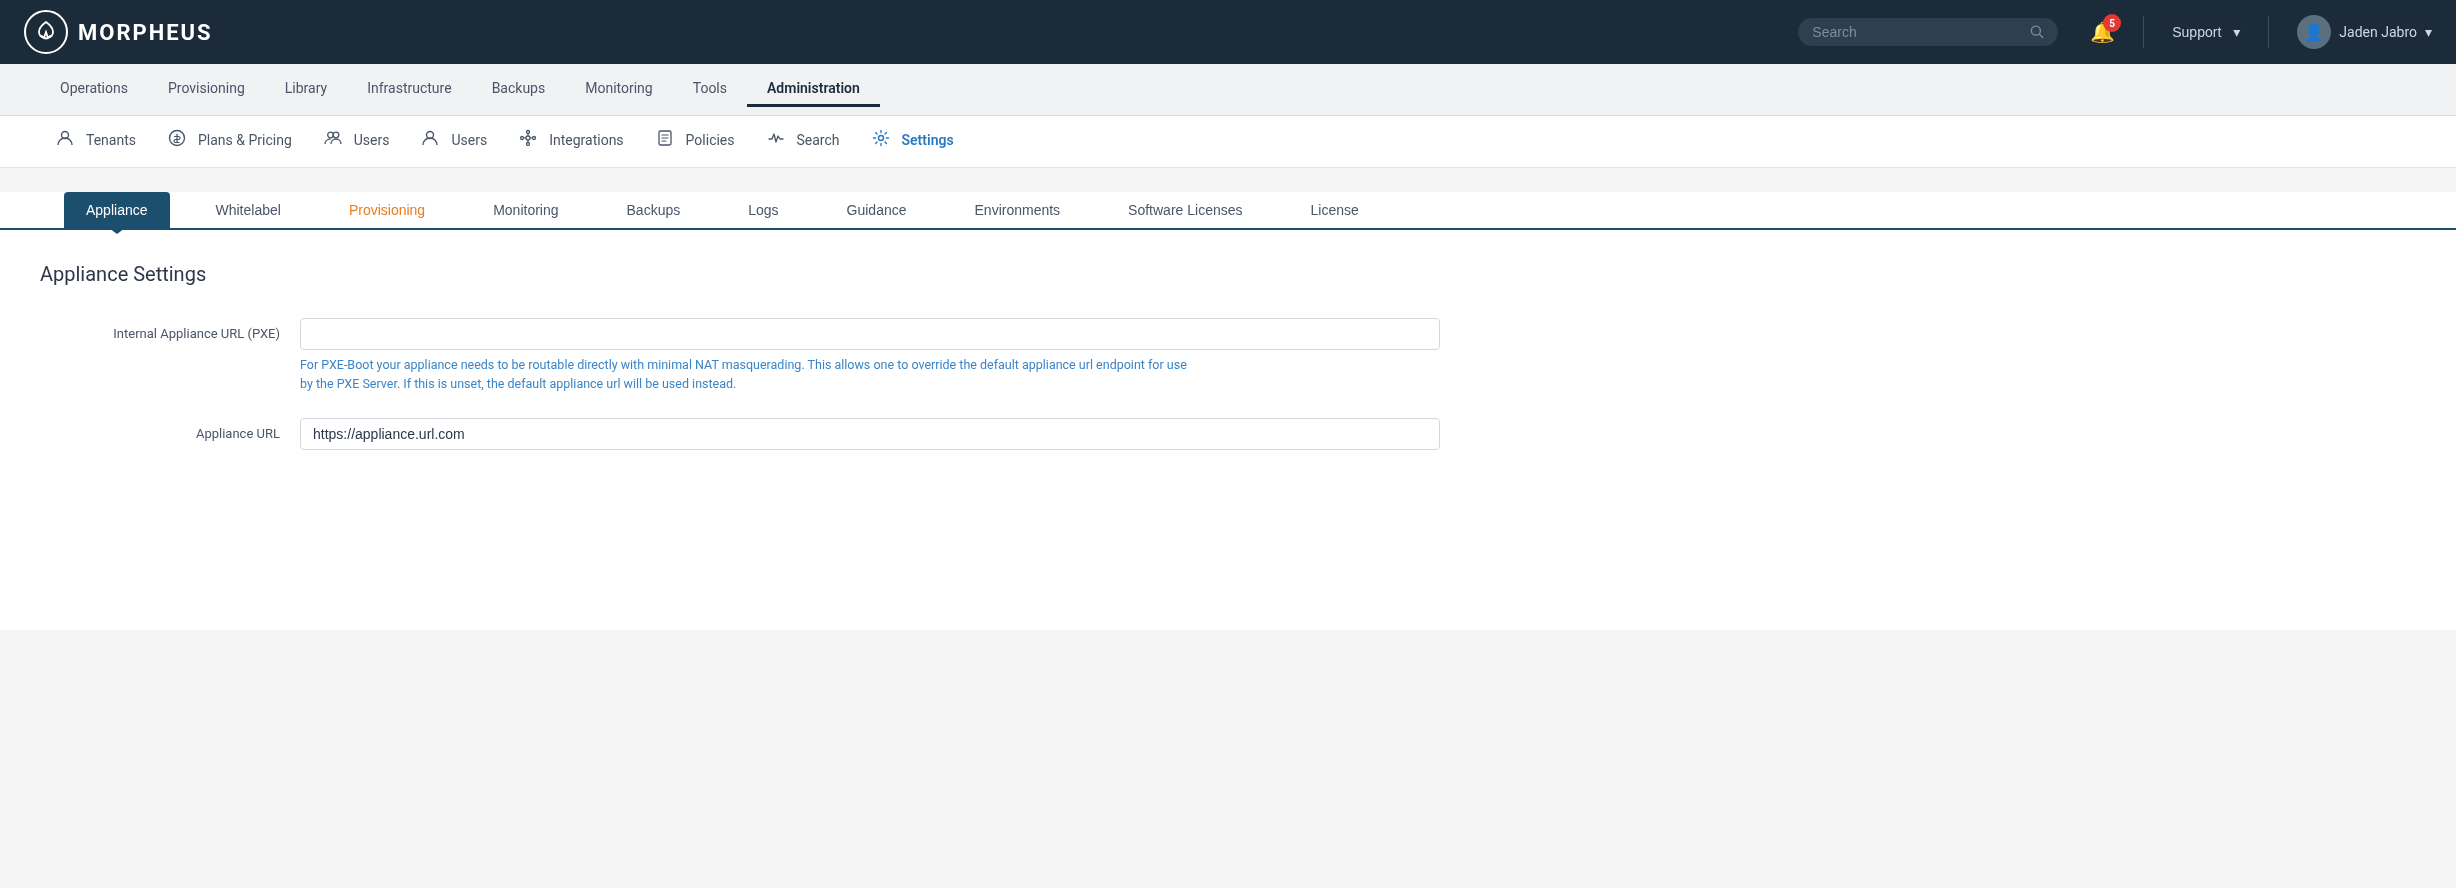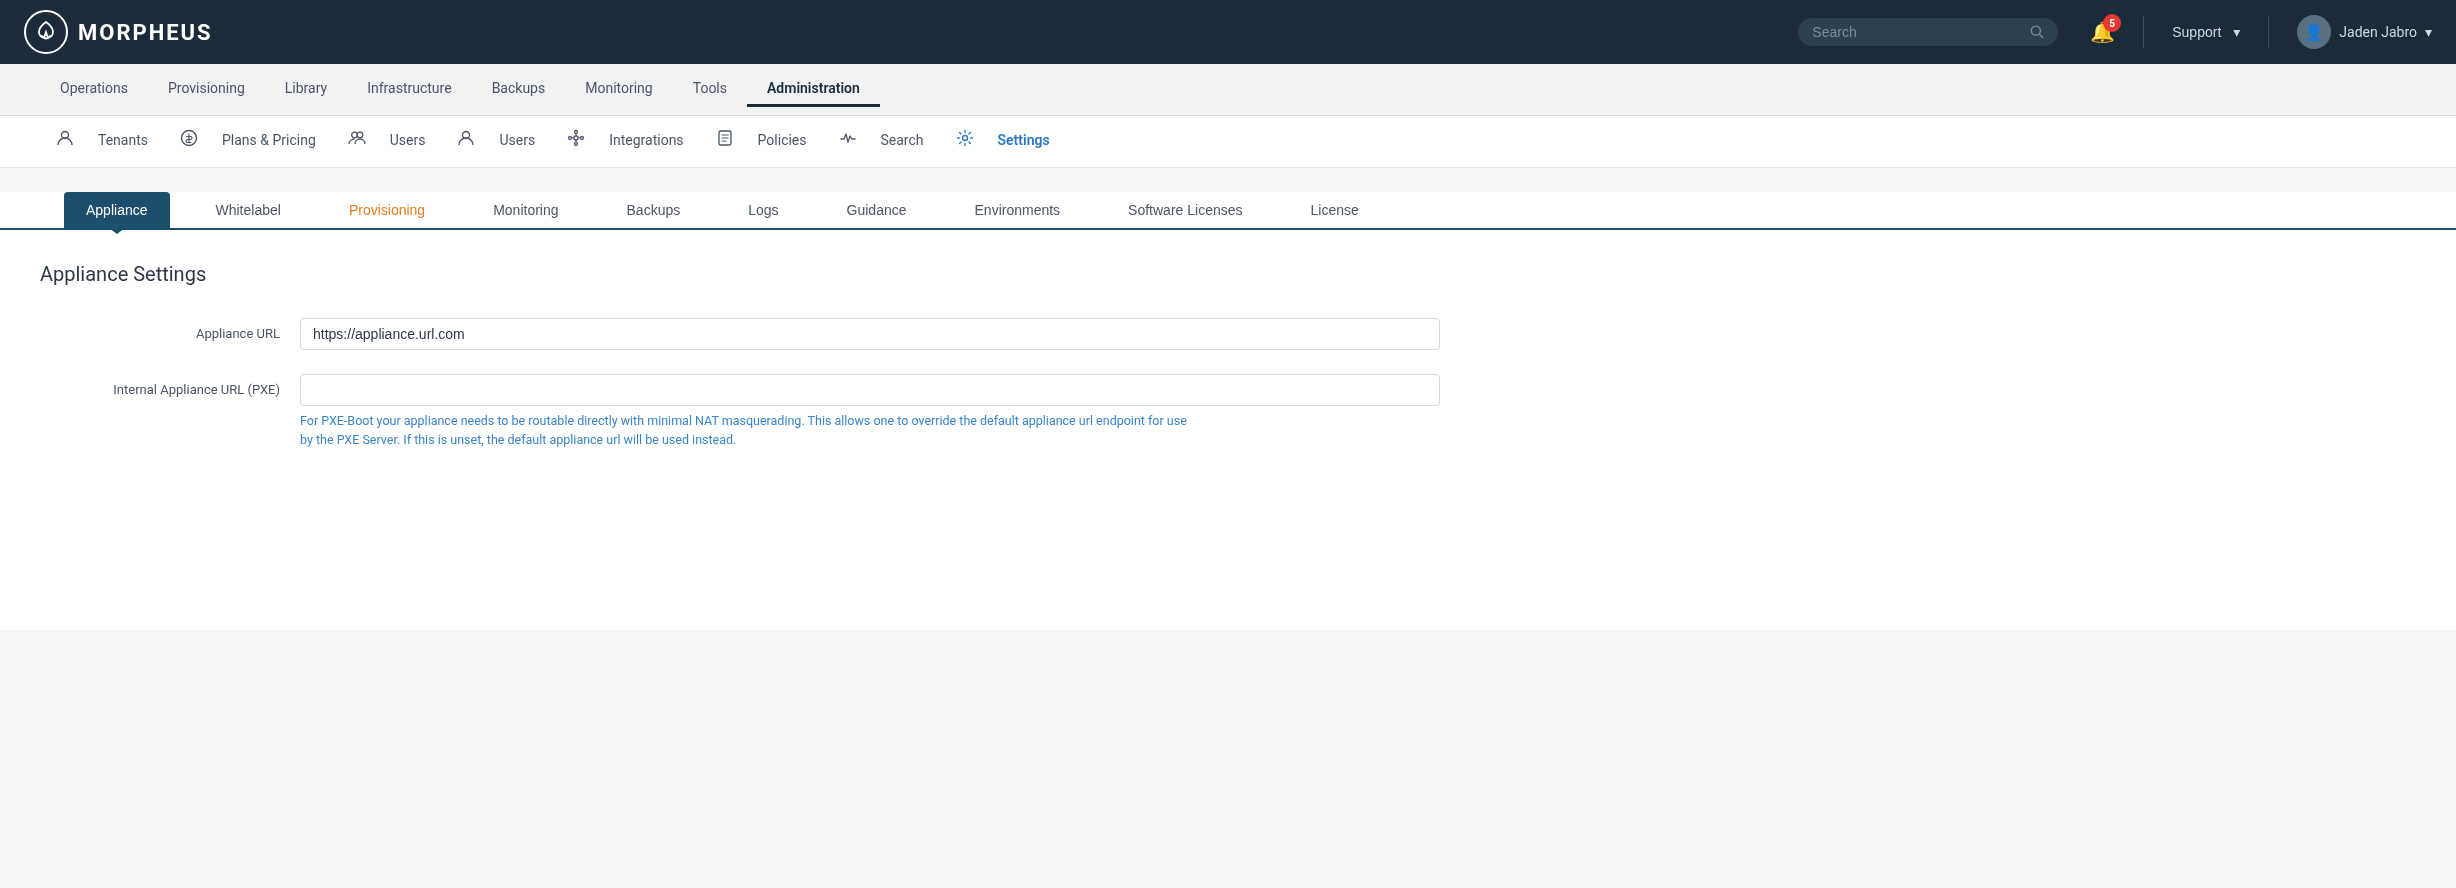--- a/index.html
+++ b/index.html
@@ -148,21 +148,21 @@
       display: flex;
       align-items: center;
       padding: 0 40px;
       height: 52px;
     }
     .sub-nav-item {
       padding: 0 16px;
       height: 52px;
       display: flex;
       align-items: center;
-      gap: 24px;
+      gap: 12px;
       font-size: 14px;
       color: #4a5568;
       cursor: pointer;
       white-space: nowrap;
       border-bottom: 3px solid transparent;
     }
     .sub-nav-icon { font-size: 16px; }
 
     
     .content-tabs {
@@ -402,26 +402,26 @@
   <button class="content-tab">Guidance</button>
   <button class="content-tab">Environments</button>
   <button class="content-tab">Software Licenses</button>
   <button class="content-tab">License</button>
 </div>
 
 <div class="main-content">
   <h2 class="section-title">Appliance Settings</h2>
 
   <div class="form-row">
-    <label class="form-label">Appliance URL</label>
-    <div class="form-field">
-      <input type="text" class="form-input" value="https://appliance.url.com" style="">
-    </div>
-  </div>
-
-  <div class="form-row">
     <label class="form-label">Internal Appliance URL (PXE)</label>
     <div class="form-field">
       <input type="text" class="form-input" style="">
       <p class="form-hint">For PXE-Boot your appliance needs to be routable directly with minimal NAT masquerading. This allows one to override the default appliance url endpoint for use by the PXE Server. If this is unset, the default appliance url will be used instead.</p>
     </div>
   </div>
+
+  <div class="form-row">
+    <label class="form-label">Appliance URL</label>
+    <div class="form-field">
+      <input type="text" class="form-input" value="https://appliance.url.com" style="">
+    </div>
+  </div>
 </div>
 
 </body></html>

